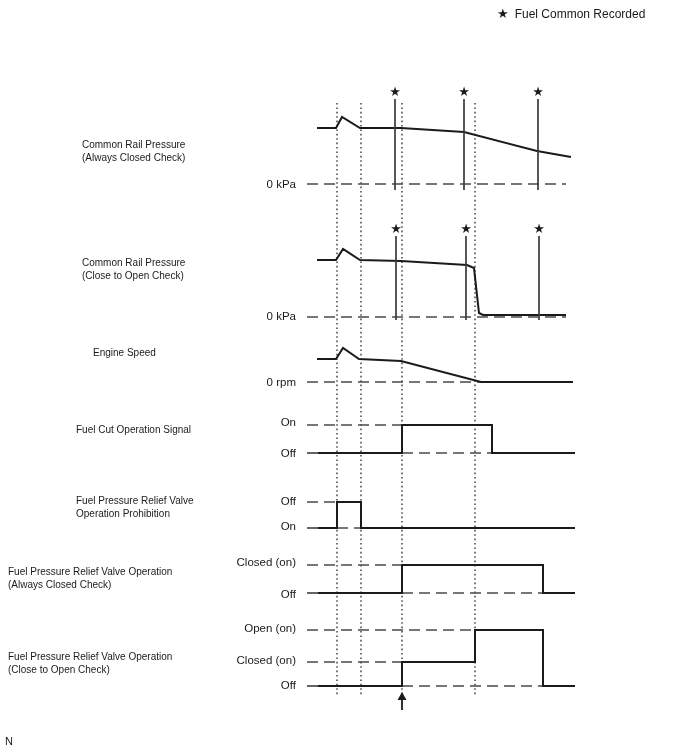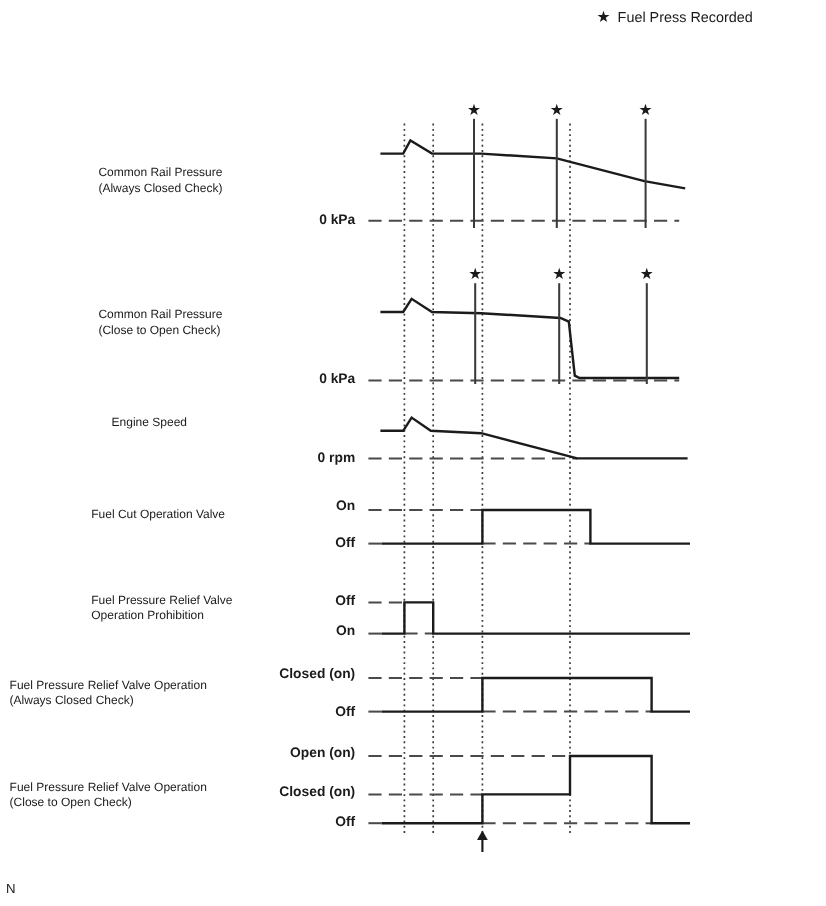--- a/index.html
+++ b/index.html
@@ -3,21 +3,21 @@
 <meta charset="utf-8">
 <style>
   html,body{margin:0;padding:0;background:#fff;}
   .canvas{
     position:relative;width:688px;height:755px;background:#fff;overflow:hidden;
     font-family:"Liberation Sans",sans-serif;color:#1a1a1a;
   }
   #wave-svg{position:absolute;left:0;top:0;}
   .sig-title{position:absolute;font-size:10px;line-height:13px;white-space:nowrap;}
   .axis-label{position:absolute;right:392px;text-align:right;font-size:11.5px;line-height:14px;
-    transform:translateY(-50%);white-space:nowrap;font-weight:bold;}
+    transform:translateY(-50%);white-space:nowrap;}
   .legend{position:absolute;left:497px;top:7px;display:flex;align-items:center;gap:6px;
     font-size:12px;white-space:nowrap;}
   .legend .star-glyph{font-size:13px;line-height:14px;}
   .annot-label{position:absolute;left:396px;top:707px;transform:translateX(-50%);
     font-size:11.5px;white-space:nowrap;}
   .note-n{position:absolute;left:5px;top:735px;font-size:11px;}
 </style>
 </head>
 <body>
 
@@ -76,21 +76,21 @@
       <div class="sig-title" style="left: 82px; top: 256px;">
         <div>Common Rail Pressure</div>
         <div>(Close to Open Check)</div>
       </div>
       <div class="axis-label" style="top: 316px;">0 kPa</div>
       <div class="sig-title" style="left: 93px; top: 346px;">
         <div>Engine Speed</div>
       </div>
       <div class="axis-label" style="top: 382px; margin-left: 12px;">0 rpm</div>
       <div class="sig-title" style="left: 76px; top: 423px;">
-        <div>Fuel Cut Operation Valve</div>
+        <div>Fuel Cut Operation Signal</div>
       </div>
       <div class="axis-label" style="top: 422px;">On</div>
       <div class="axis-label" style="top: 453px;">Off</div>
       <div class="sig-title" style="left: 76px; top: 494px;">
         <div>Fuel Pressure Relief Valve</div>
         <div>Operation Prohibition</div>
       </div>
       <div class="axis-label" style="top: 501px;">Off</div>
       <div class="axis-label" style="top: 526px;">On</div>
       <div class="sig-title" style="left: 8px; top: 565px;">
@@ -103,19 +103,19 @@
         <div>Fuel Pressure Relief Valve Operation</div>
         <div>(Close to Open Check)</div>
       </div>
       <div class="axis-label" style="top: 628px; text-align: right;">Open (on)</div>
       <div class="axis-label" style="top: 660px;">Closed (on)</div>
       <div class="axis-label" style="top: 685px;">Off</div>
     </div>
 
   <div class="legend">
     <span class="star-glyph">★</span>
-    <span>Fuel Press Recorded</span>
+    <span>Fuel Common Recorded</span>
   </div>
 
 
   <div class="note-n">N</div>
 
 </div>
 
 </body></html>

